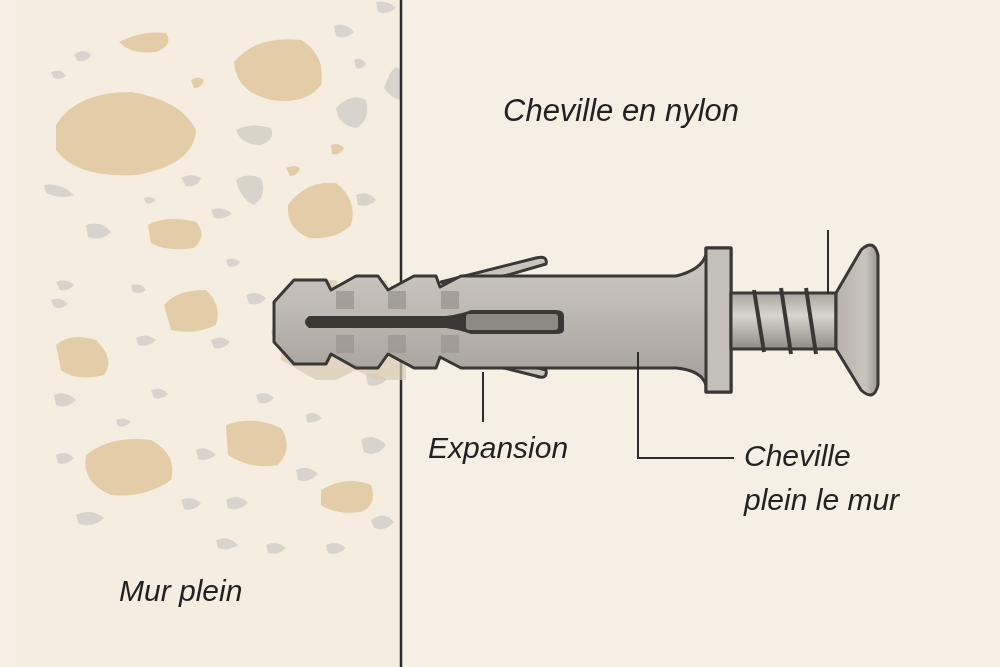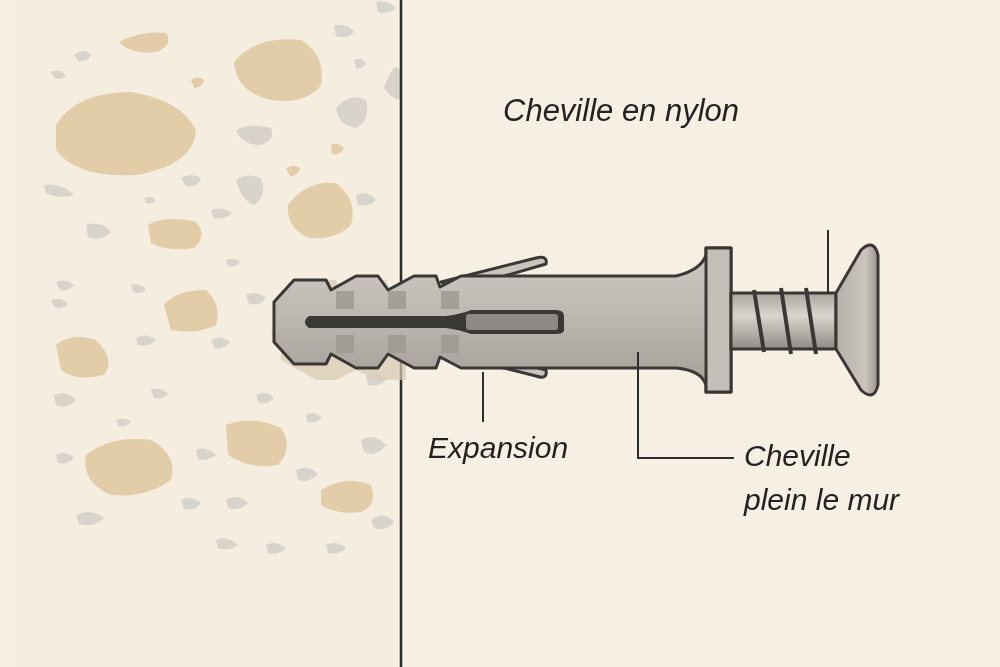--- a/index.html
+++ b/index.html
@@ -134,13 +134,14 @@
       <line x1="812" y1="230" x2="812" y2="294"></line>
       <line x1="467" y1="372" x2="467" y2="422"></line>
       <polyline points="622,352 622,458 718,458"></polyline>
     </g>
   </svg>
 
   <div class="label" style="left:487px; top:93px;">Cheville en nylon</div>
   <div class="label small" style="left:412px; top:430px;">Expansion</div>
   <div class="label small" style="left:728px; top:438px;">Cheville</div>
   <div class="label small" style="left:728px; top:482px;">plein le mur</div>
+  <div class="label small" style="left:103px; top:573px;">Mur plein</div>
 </div>
 
 </body></html>

